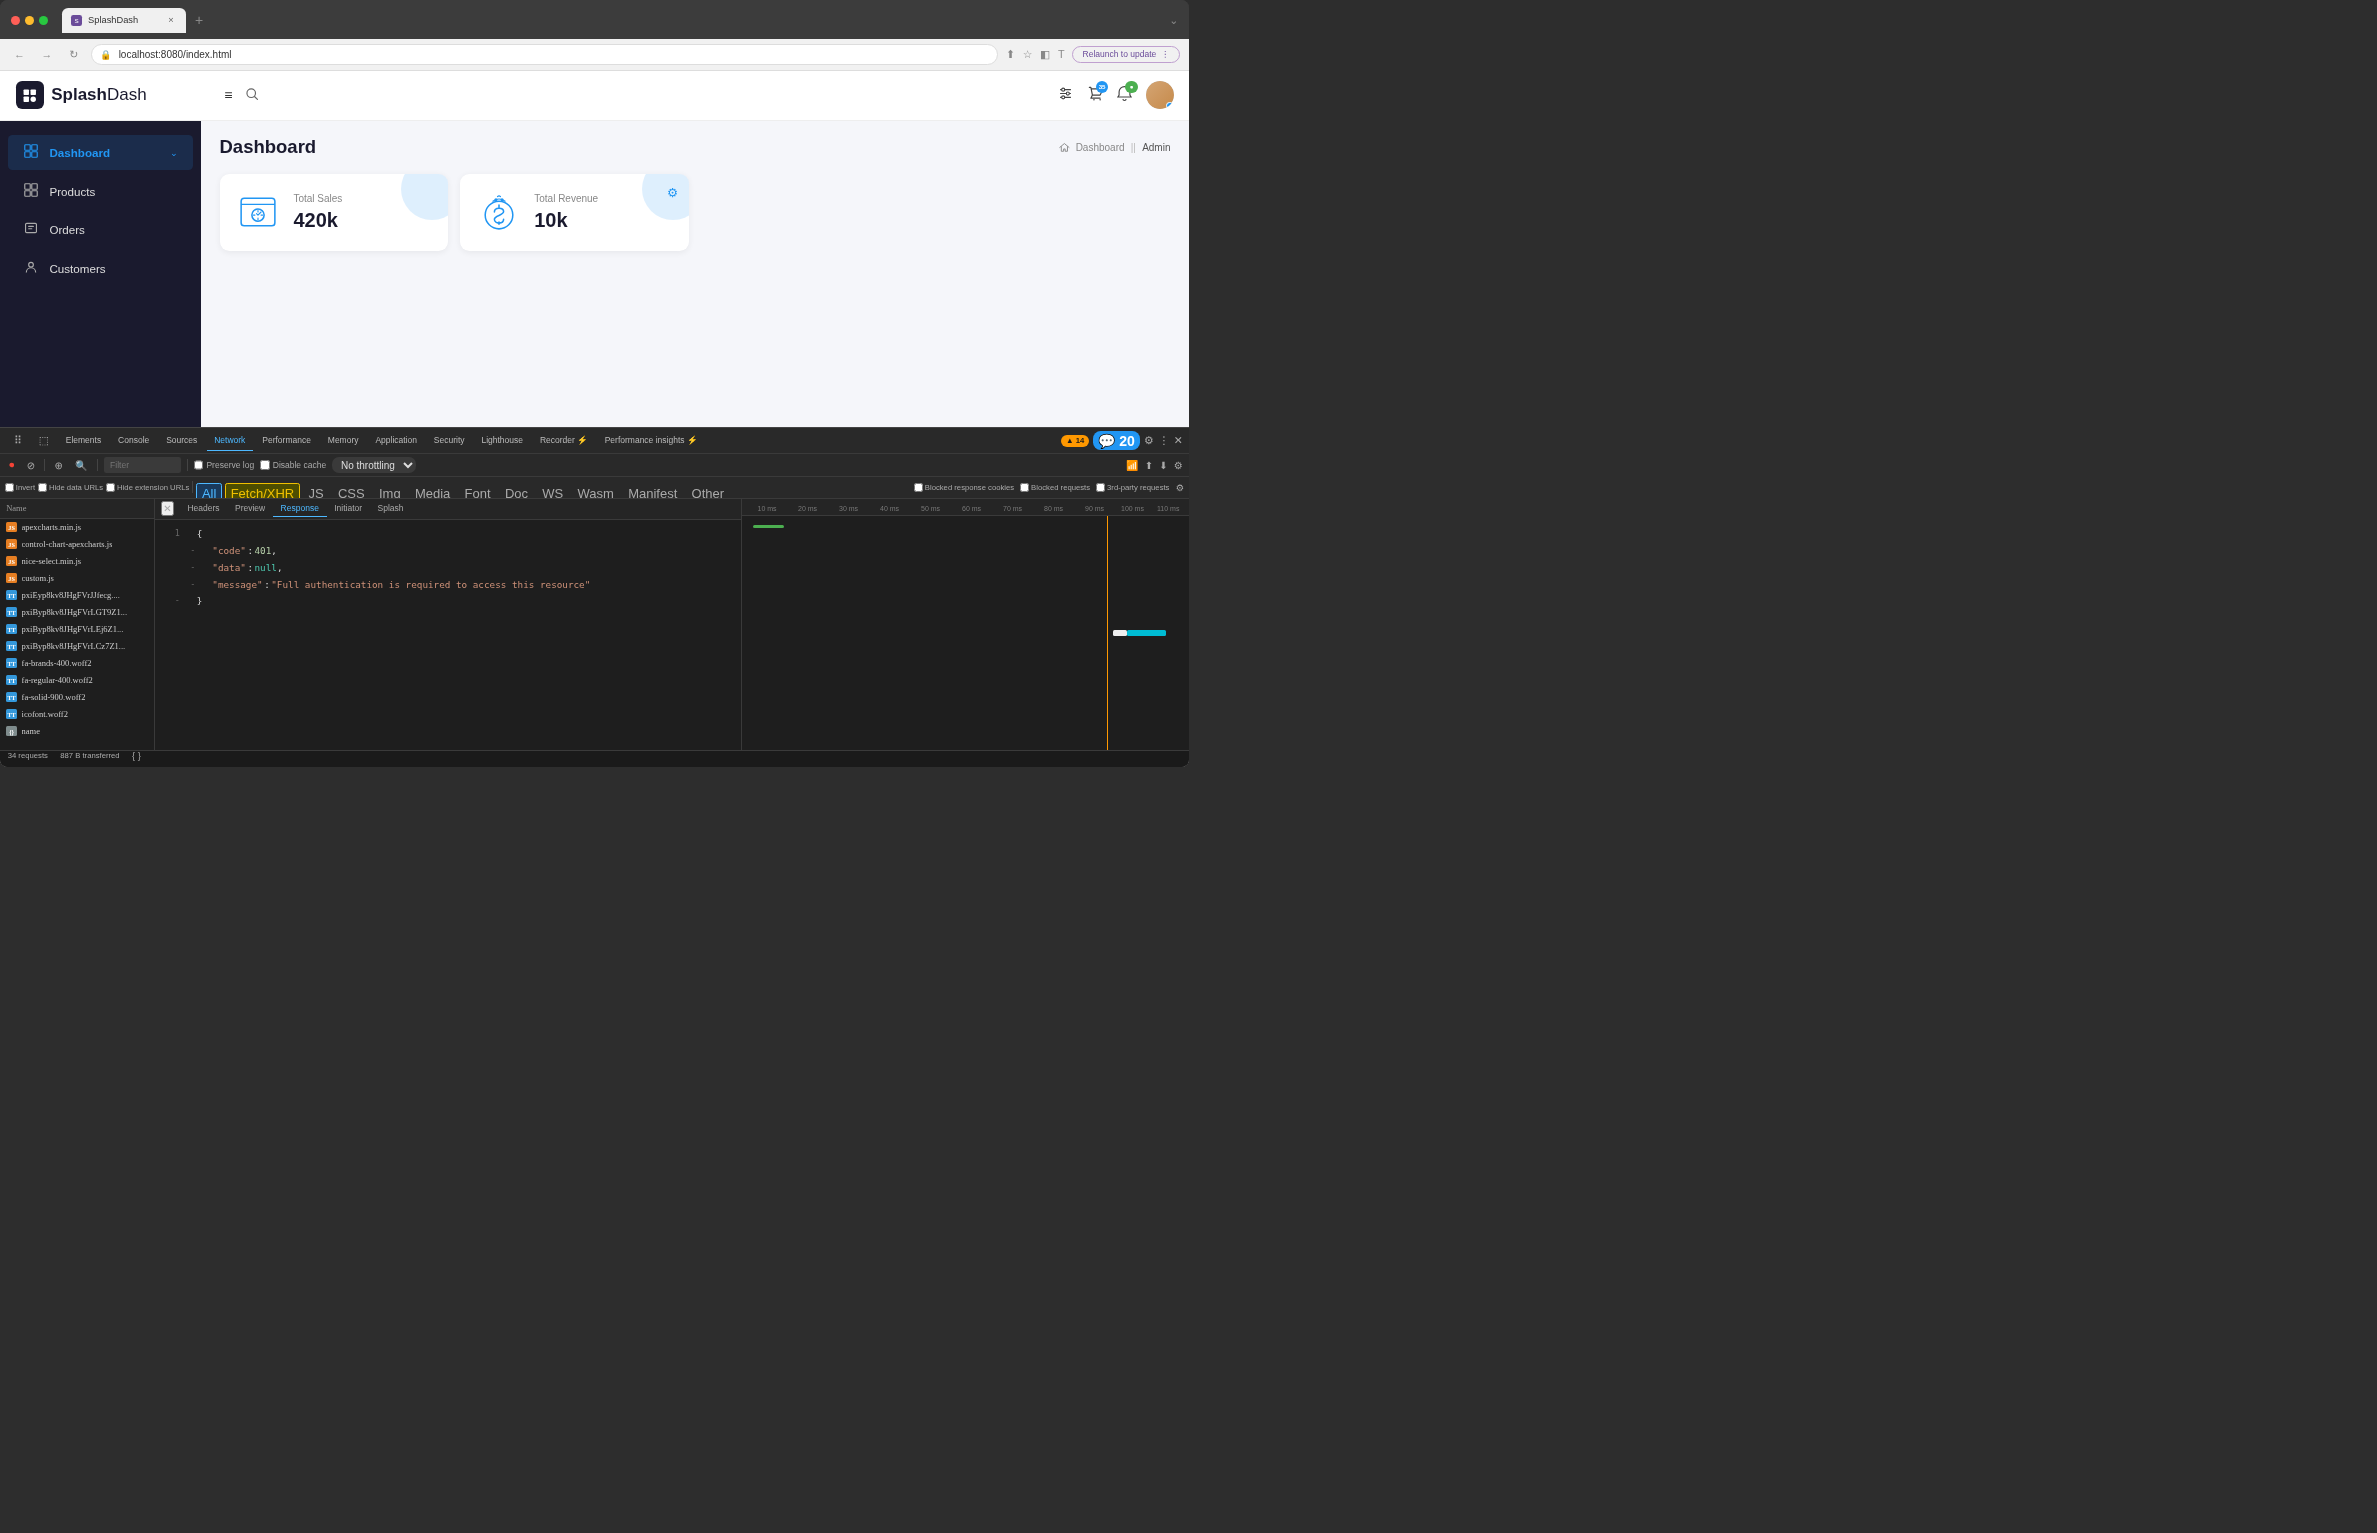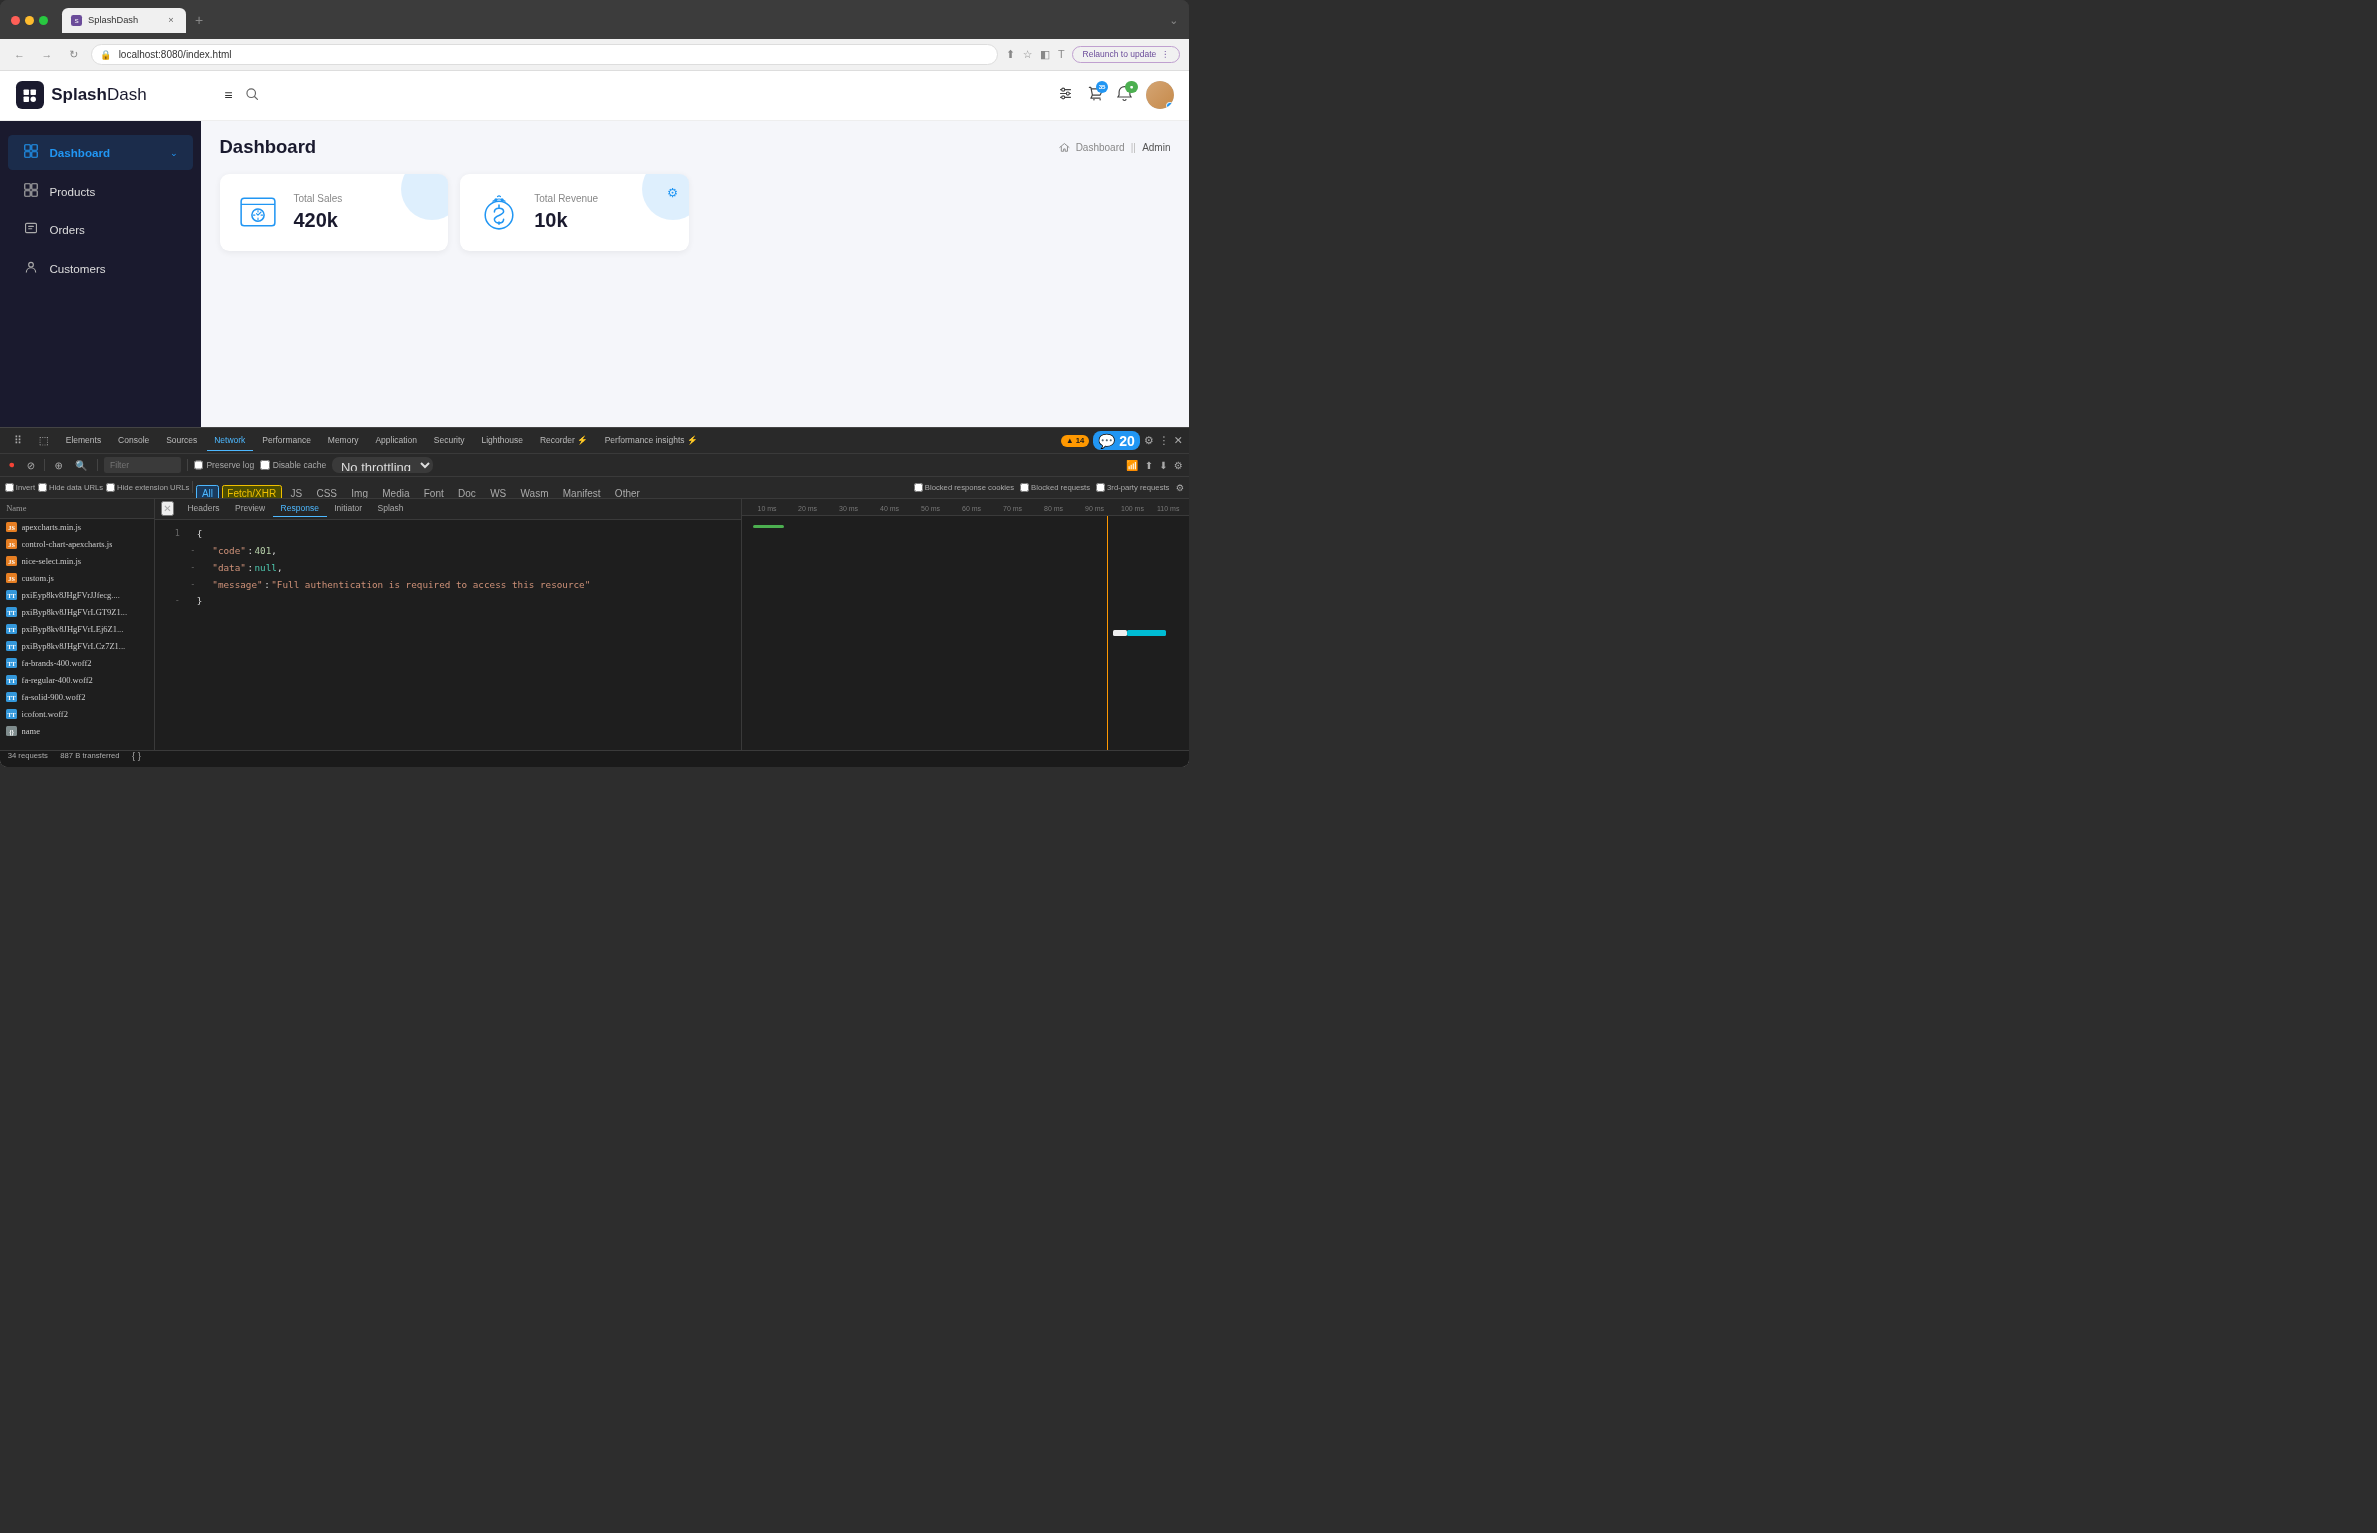--- a/index.html
+++ b/index.html
@@ -97,26 +97,26 @@
     .dt-info { background: #2196f3; color: white; font-size: 14px; padding: 1.5px 4.6px; border-radius: 7.7px; font-weight: bold; }
     .dt-icon-btn { color: #aaa; cursor: pointer; font-size: 10.8px; background: transparent; border: none; }
 
     .devtools-toolbar { display: flex; align-items: center; background: #292929; border-bottom: 0.8px solid #3a3a3a; height: 23px; padding: 0 6.2px; gap: 6.2px; }
     .dt-toolbar-btn { background: transparent; border: none; color: #aaa; cursor: pointer; font-size: 10px; padding: 1.5px 3.1px; }
     .dt-toolbar-btn.record { color: #f44336; }
     .dt-separator { width: 0.8px; height: 12.4px; background: #444; }
     .dt-filter-input { background: #3a3a3a; border: none; color: #ddd; padding: 1.5px 6.2px; border-radius: 2.3px; font-size: 8.5px; width: 77px; height: 15.5px; }
     .dt-checkbox-label { display: flex; align-items: center; gap: 3.1px; font-size: 8.5px; color: #aaa; cursor: pointer; white-space: nowrap; }
     .dt-checkbox { width: 9.3px; height: 9.3px; }
-    .dt-throttle { background: #3a3a3a; border: none; color: #ddd; padding: 1.5px 4.6px; border-radius: 7px; font-size: 13px; height: 15.5px; cursor: pointer; }
+    .dt-throttle { background: #3a3a3a; border: none; color: #ddd; padding: 1.5px 4.6px; border-radius: 7px; font-size: 10px; height: 15.5px; cursor: pointer; }
     .dt-toolbar-icon { color: #aaa; font-size: 10px; cursor: pointer; }
     .dt-toolbar-right { margin-left: auto; display: flex; align-items: center; gap: 6.2px; }
 
     .devtools-filter-bar { display: flex; align-items: center; background: #292929; border-bottom: 0.8px solid #3a3a3a; height: 21.6px; padding: 0 5px; gap: 3.1px; overflow: hidden; }
-    .filter-btn { padding: 1.5px 4.6px; border-radius: 2.3px; font-size: 10px; cursor: pointer; border: 0.8px solid transparent; color: #aaa; background: transparent; white-space: nowrap; margin-top: 12px; }
+    .filter-btn { padding: 1.5px 4.6px; border-radius: 2.3px; font-size: 13px; cursor: pointer; border: 0.8px solid transparent; color: #aaa; background: transparent; white-space: nowrap; margin-top: 12px; }
     .filter-btn.active { background: #4d4d00; color: #f0c000; border-color: #f0c000; }
     .filter-btn.all-active { background: #1a3a5c; color: #4db8ff; border-color: #4db8ff; }
     .filter-checkbox { display: flex; align-items: center; gap: 2.3px; font-size: 7.7px; color: #aaa; white-space: nowrap; }
     .filter-checkbox input { width: 8.5px; height: 8.5px; }
 
     .network-files { width: 155px; background: #1e1e1e; border-right: 0.8px solid #3a3a3a; overflow-y: auto; flex-shrink: 0; font-family: Liberation Serif, serif; }
     .file-list-header { display: flex; align-items: center; padding: 3.1px 6.2px; background: #252525; border-bottom: 0.8px solid #3a3a3a; font-size: 8.5px; color: #999; height: 20px; }
     .file-item { display: flex; align-items: center; gap: 4.6px; padding: 2.3px 6.2px; cursor: pointer; height: 17px; }
     .file-icon { width: 10.8px; height: 10.8px; border-radius: 1.5px; display: flex; align-items: center; justify-content: center; font-size: 6.2px; font-weight: bold; flex-shrink: 0; }
     .fi-orange { background: #e67e22; color: white; }

